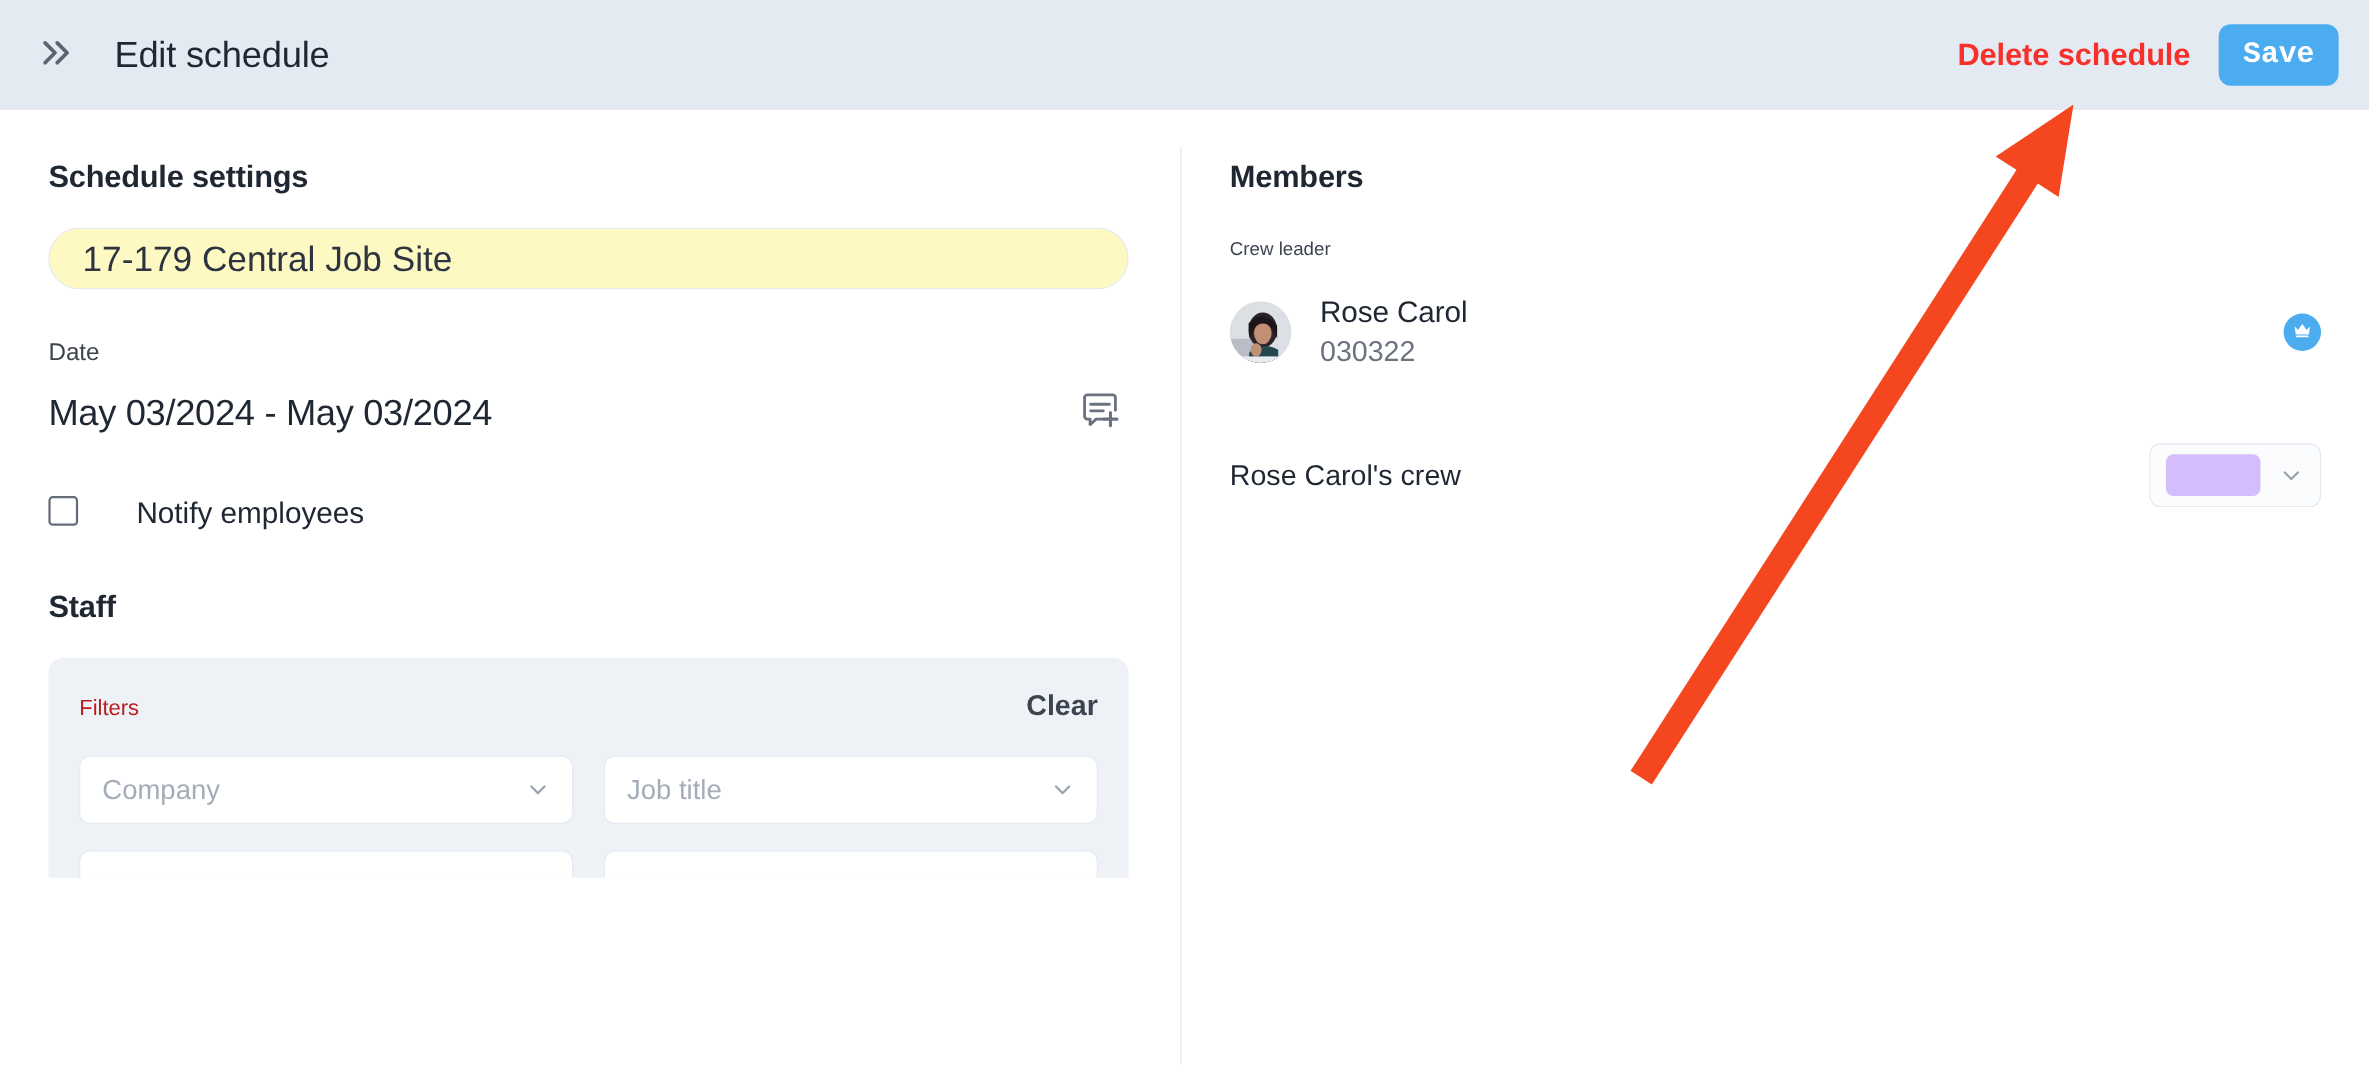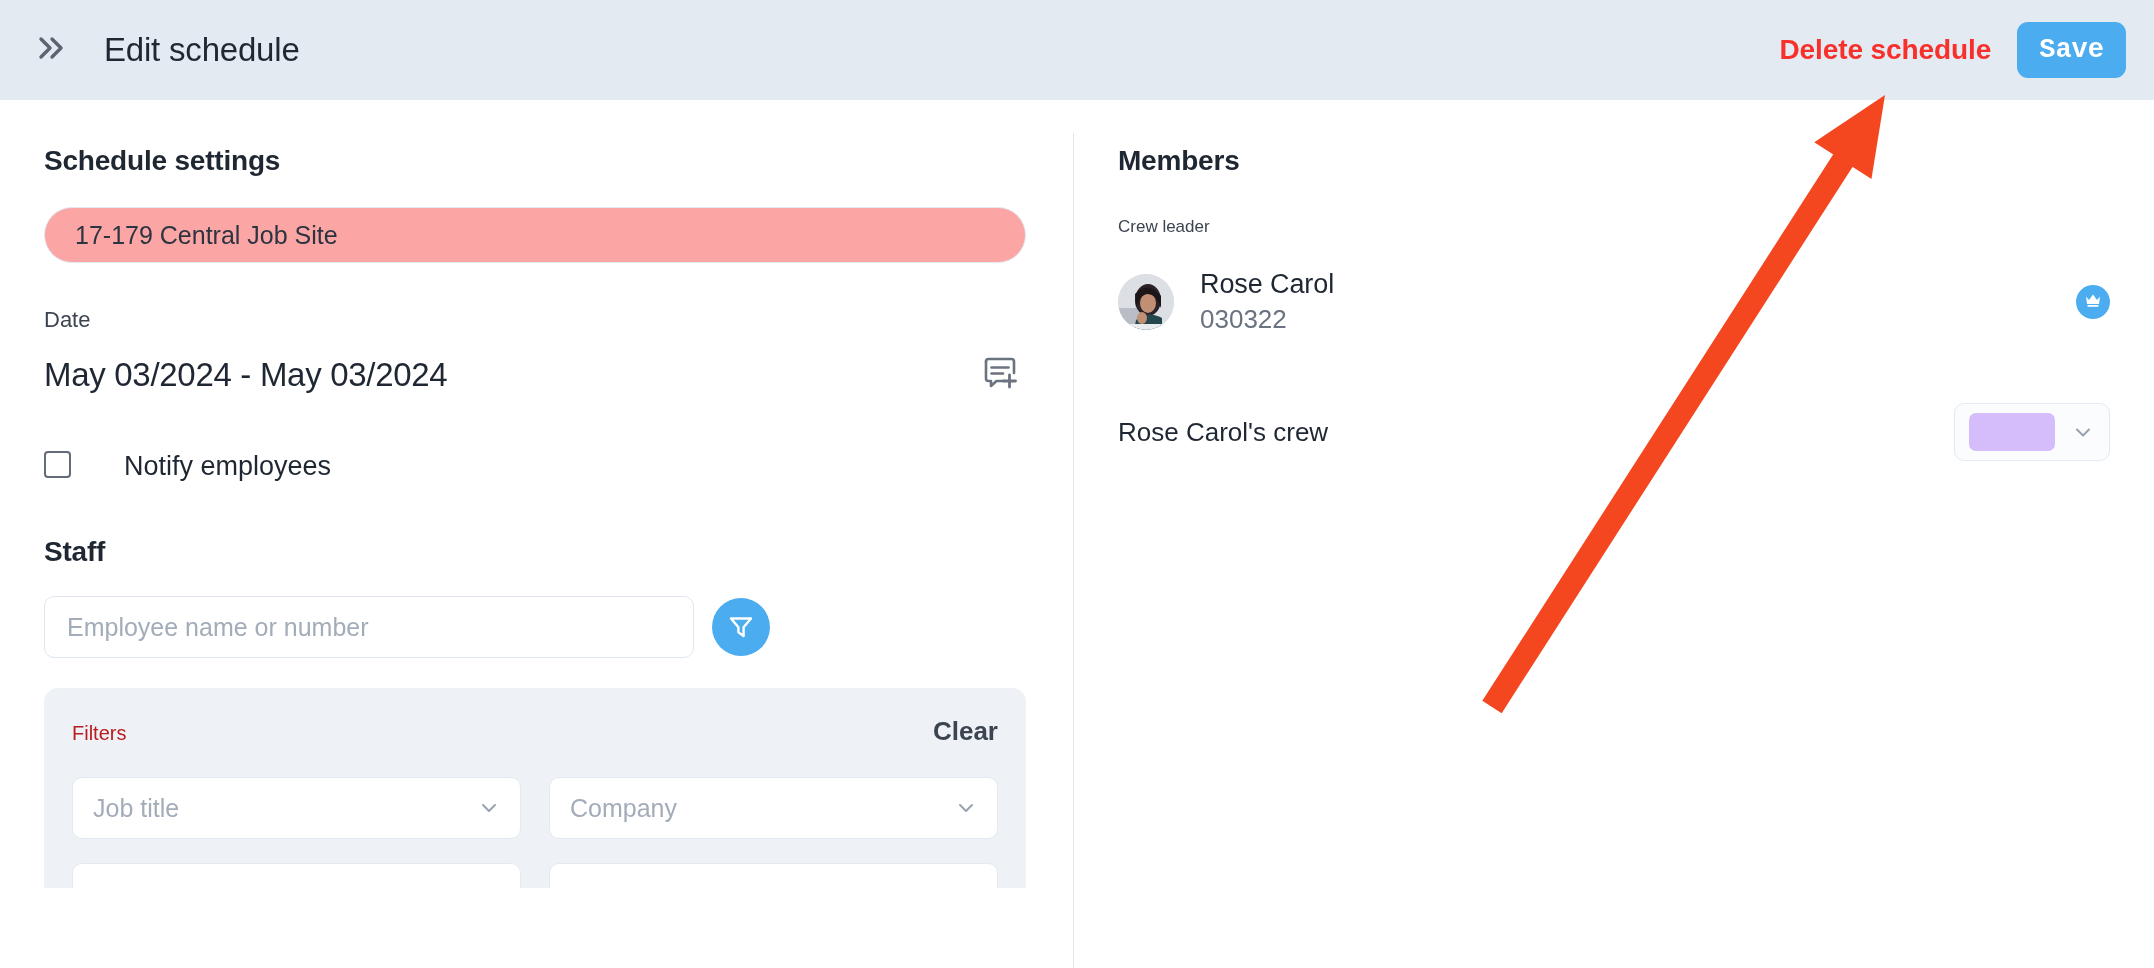--- a/index.html
+++ b/index.html
@@ -105,28 +105,28 @@
     font-size: 28px;
     font-weight: bold;
     color: #1f2733;
     letter-spacing: -0.2px;
   }
   .sec-schedule-title { margin-top: 45px; }
 
   .pill-field {
     margin-top: 30px;
     height: 56px;
-    background: #fca5a5;
+    background: #fef9c3;
     border: 1px solid #e2e9f1;
     border-radius: 28px;
     display: flex;
     align-items: center;
     padding: 0 30px;
     box-sizing: border-box;
-    font-size: 25px;
+    font-size: 32px;
     color: #2b3440;
     cursor: pointer;
     width: 982px;
   }
 
   .field-label {
     margin-top: 44px;
     font-size: 22px;
     color: #3c4450;
   }
@@ -404,49 +404,39 @@
         </div>
       </div>
 
       <div class="checkbox-row">
         <span class="checkbox-box"></span>
         <span class="checkbox-label">Notify employees</span>
       </div>
 
       <div class="section-title sec-staff-title">Staff</div>
 
-      <div class="staff-row">
-        <input class="text-input" type="text" placeholder="Employee name or number" style="">
-        <button class="filter-fab">
-          <span>
-            <svg width="30" height="30" viewBox="0 0 30 30" fill="none">
-              <path d="M5 7.5 L25 7.5 L17.6 16.2 L17.6 25 L12.4 21.3 L12.4 16.2 Z" stroke="#ffffff" stroke-width="2.4" stroke-linejoin="round" fill="none"></path>
-            </svg>
-          </span>
-        </button>
-      </div>
 
       <div class="filters-card">
         <div class="filters-head">
           <span class="filters-title">Filters</span>
           <span class="filters-clear">Clear</span>
         </div>
         <div class="filters-grid">
 
           <div class="select-field">
-            <span class="select-placeholder">Job title</span>
+            <span class="select-placeholder">Company</span>
             <span class="select-caret">
               <svg width="22" height="22" viewBox="0 0 22 22" fill="none">
                 <path d="M5 8 L11 14 L17 8" stroke="#9aa3b0" stroke-width="2" stroke-linecap="round" stroke-linejoin="round"></path>
               </svg>
             </span>
           </div>
 
           <div class="select-field">
-            <span class="select-placeholder">Company</span>
+            <span class="select-placeholder">Job title</span>
             <span class="select-caret">
               <svg width="22" height="22" viewBox="0 0 22 22" fill="none">
                 <path d="M5 8 L11 14 L17 8" stroke="#9aa3b0" stroke-width="2" stroke-linecap="round" stroke-linejoin="round"></path>
               </svg>
             </span>
           </div>
 
           <div class="select-field">
             <span class="select-placeholder"></span>
             <span class="select-caret">

